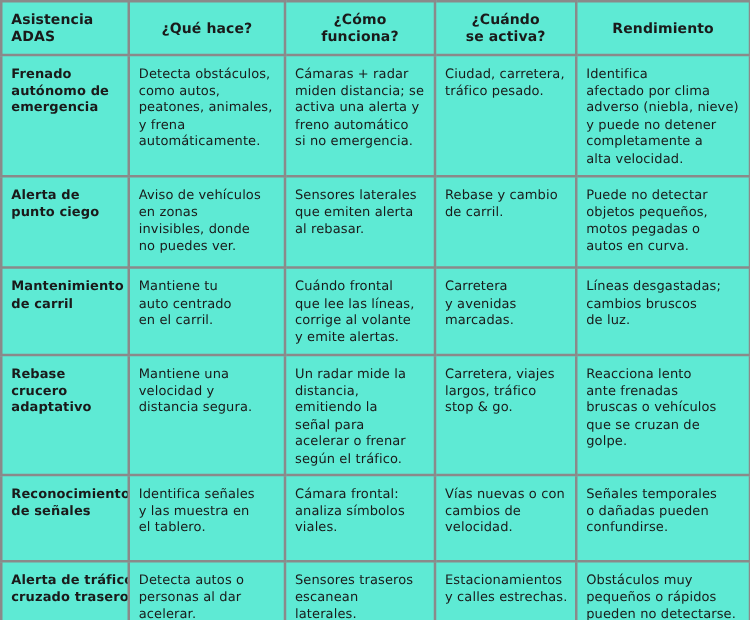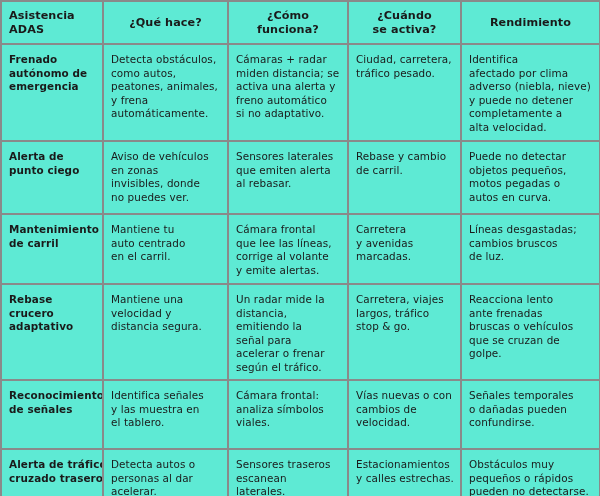--- a/index.html
+++ b/index.html
@@ -95,21 +95,21 @@
           <span class="ln">como autos,</span>
           <span class="ln">peatones, animales,</span>
           <span class="ln">y frena</span>
           <span class="ln">automáticamente.</span>
         </td>
         <td>
           <span class="ln">Cámaras + radar</span>
           <span class="ln">miden distancia; se</span>
           <span class="ln">activa una alerta y</span>
           <span class="ln">freno automático</span>
-          <span class="ln">si no adaptativo.</span>
+          <span class="ln">si no emergencia.</span>
         </td>
         <td>
           <span class="ln">Ciudad, carretera,</span>
           <span class="ln">tráfico pesado.</span>
         </td>
         <td>
           <span class="ln">Identifica</span>
           <span class="ln">afectado por clima</span>
           <span class="ln">adverso (niebla, nieve)</span>
           <span class="ln">y puede no detener</span>
@@ -148,21 +148,21 @@
         <td class="feature">
           <span class="ln">Mantenimiento</span>
           <span class="ln">de carril</span>
         </td>
         <td>
           <span class="ln">Mantiene tu</span>
           <span class="ln">auto centrado</span>
           <span class="ln">en el carril.</span>
         </td>
         <td>
-          <span class="ln">Cámara frontal</span>
+          <span class="ln">Cuándo frontal</span>
           <span class="ln">que lee las líneas,</span>
           <span class="ln">corrige al volante</span>
           <span class="ln">y emite alertas.</span>
         </td>
         <td>
           <span class="ln">Carretera</span>
           <span class="ln">y avenidas</span>
           <span class="ln">marcadas.</span>
         </td>
         <td>

